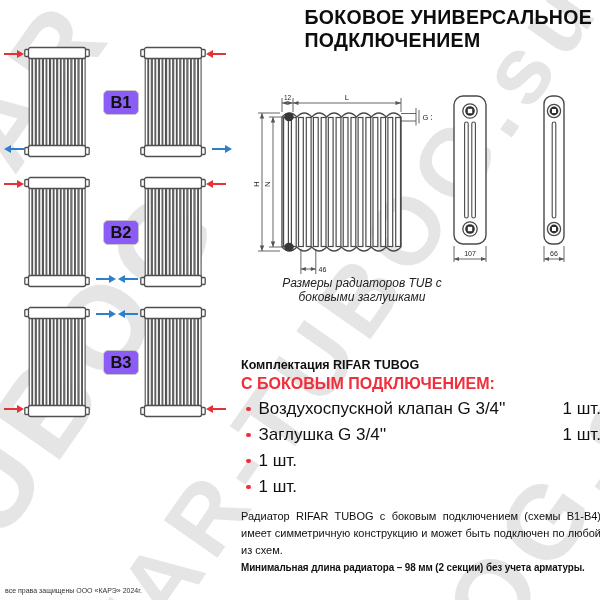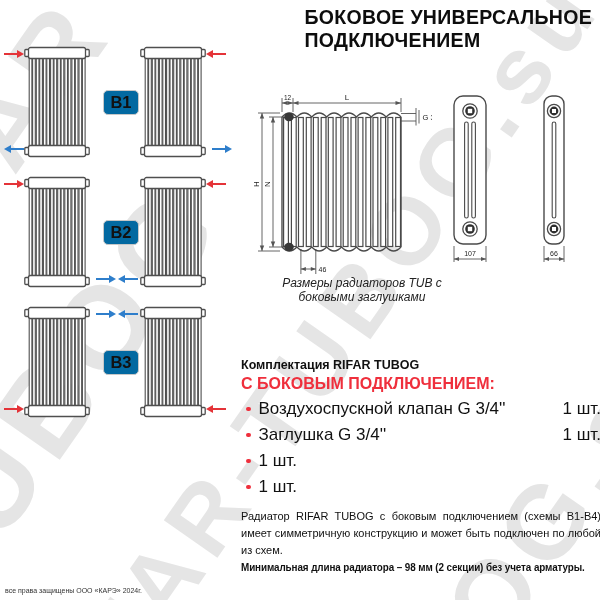--- a/index.html
+++ b/index.html
@@ -23,21 +23,21 @@
     position:absolute;top:6px;right:8px;text-align:left;
     font-size:19.5px;font-weight:800;line-height:1.18;letter-spacing:.3px;color:#0d0d0d;
   }
   
   .scheme-row{position:absolute;left:0;width:240px;height:112px;}
   .row1{top:46px}.row2{top:176px}.row3{top:306px}.row4{top:438px}
   .rad{position:absolute;top:0;}
   .rad.l{left:24px}.rad.r{left:140px}
   .scheme-label{
     position:absolute;left:103px;top:44px;width:34px;height:23px;
-    border:1.5px solid #c8c8c8;border-radius:5px;background:#0369a1;
+    border:1.5px solid #c8c8c8;border-radius:5px;background:#8b5cf6;
     display:flex;align-items:center;justify-content:center;
     font-size:16.5px;font-weight:700;color:#111;
   }
   .arrow{position:absolute;width:14px;height:2.4px;background:currentColor;}
   .arrow::after{content:"";position:absolute;top:-3.3px;width:0;height:0;border-style:solid;}
   .arrow.right::after{right:-6px;border-width:4.5px 0 4.5px 7px;border-color:transparent transparent transparent currentColor;}
   .arrow.left::after{left:-6px;border-width:4.5px 7px 4.5px 0;border-color:transparent currentColor transparent transparent;}
   
   .front-view{position:absolute;left:252px;top:88px;}
   .side-views{position:absolute;left:440px;top:92px;}

